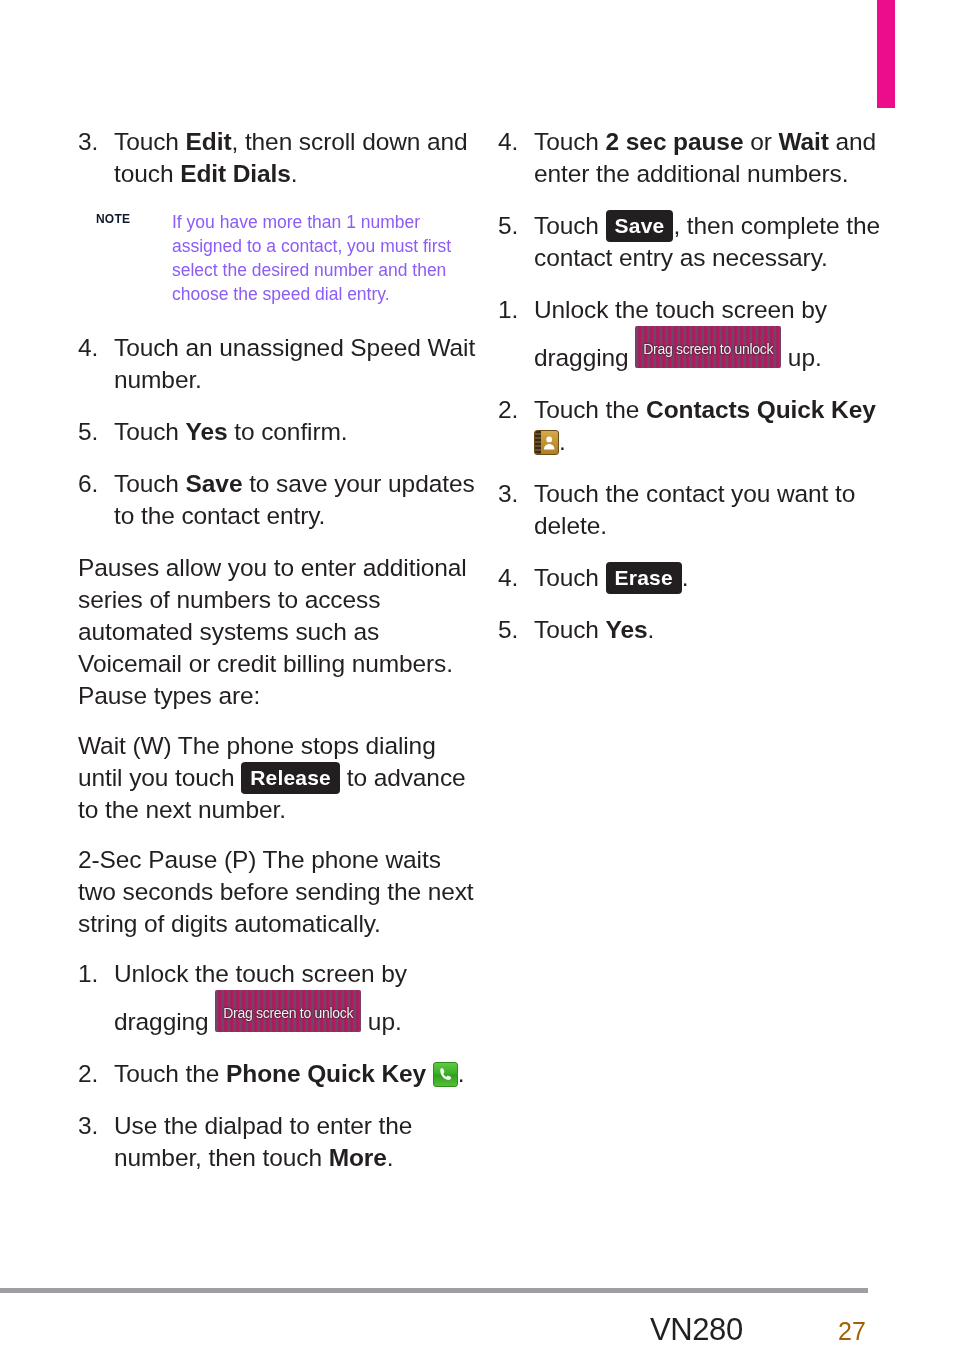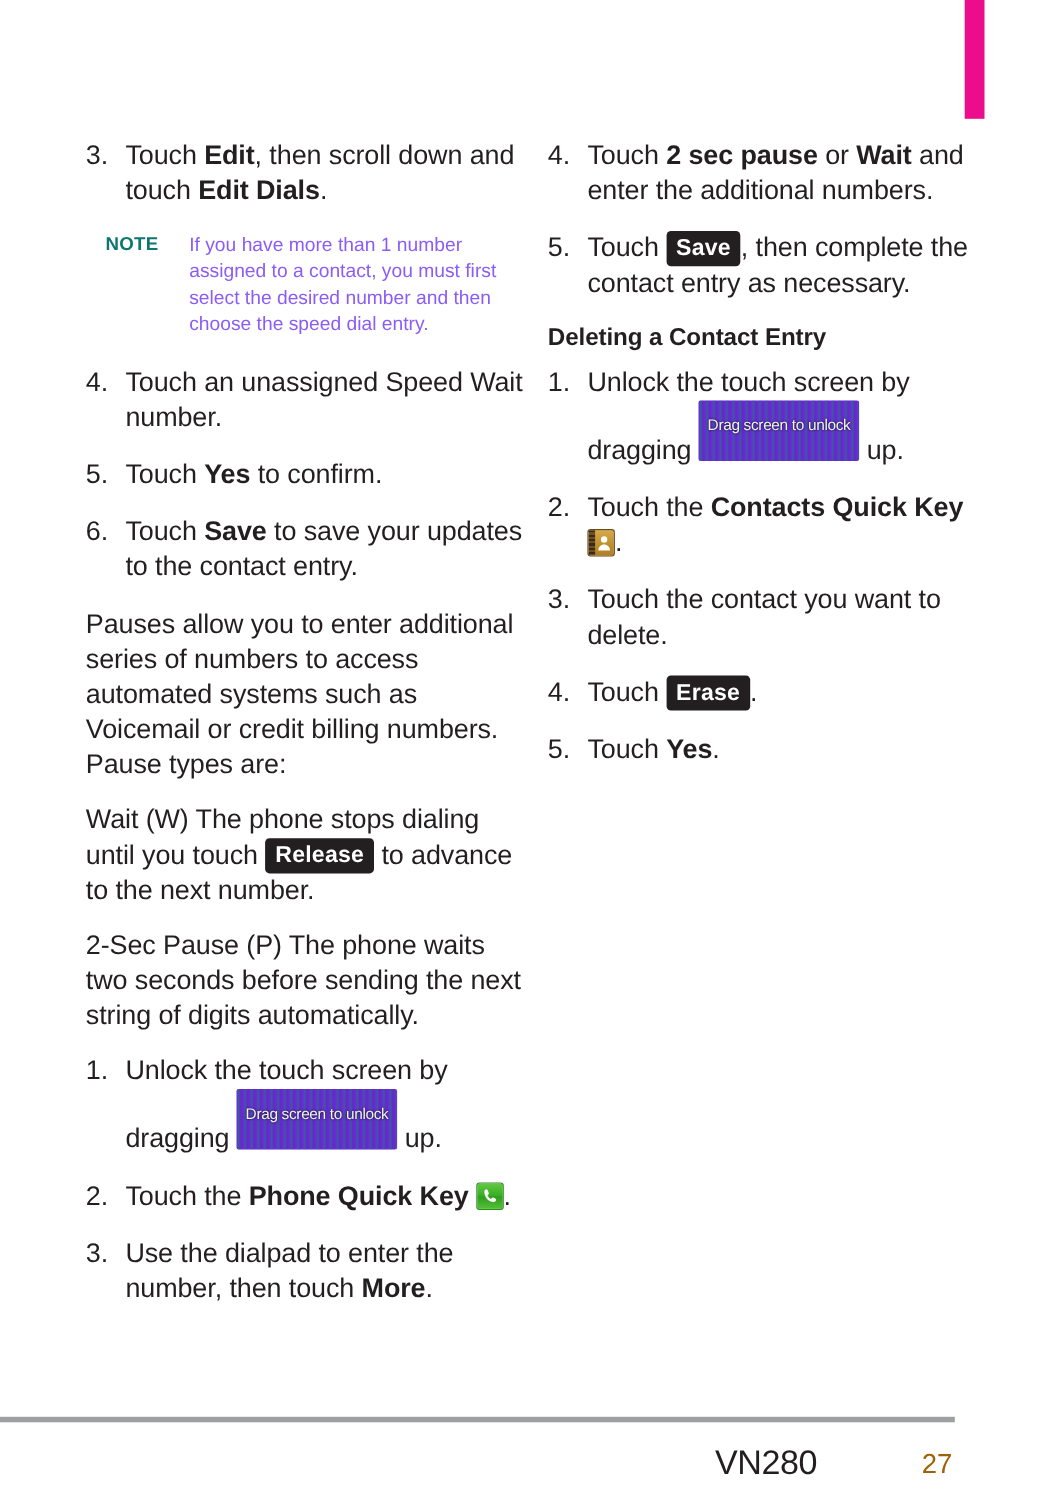--- a/index.html
+++ b/index.html
@@ -65,23 +65,23 @@
   .note {
     position: relative;
     margin: 4px 0 26px 0;
     padding-left: 94px;
     min-height: 20px;
   }
   .note-label {
     position: absolute;
     left: 18px;
     top: 2px;
-    color: #0f766e;
+    color: #0f172a;
     font-weight: bold;
-    font-size: 17px;
+    font-size: 12px;
     letter-spacing: 0.2px;
   }
   .note-text {
     font-size: 17.5px;
     line-height: 24px;
     color: #8b5cf6;
   }
 
   
   .h-pink {
@@ -118,23 +118,23 @@
     padding: 5px 9px 6px 9px;
     border-radius: 4px;
     vertical-align: 1px;
     letter-spacing: 0.2px;
   }
 
   
   .unlock-bar {
     display: inline-block;
     position: relative;
-    background: #6d28d9;
+    background: #be185d;
     border-radius: 2px;
-    padding: 4px 8px 19px 8px;
+    padding: 4px 8px 6px 8px;
     vertical-align: -2px;
     overflow: hidden;
   }
   .unlock-bar .stripes {
     position: absolute;
     top: 0; left: 0; right: 0; bottom: 0;
     background: repeating-linear-gradient(
       to right,
       rgba(18,70,72,0) 0px,
       rgba(30,120,124,0.75) 2px,
@@ -278,21 +278,20 @@
     <ul class="steps">
       <li class="step">
         <span class="num">4.</span><span>Touch </span><b>2 sec pause</b><span> or </span><b>Wait</b><span> and enter the additional numbers.</span>
       </li>
       <li class="step">
         <span class="num">5.</span><span>Touch </span><span class="key">Save</span><span>, then complete the contact entry as necessary.</span>
       </li>
     </ul>
 
 
-    <h3 class="h-sub">Deleting a Contact Entry</h3>
 
     <ul class="steps">
       <li class="step">
         <span class="num">1.</span><span>Unlock the touch screen by dragging </span><span class="unlock-bar"><span class="stripes"></span><span class="ub-text">Drag screen to unlock</span></span><span> up.</span>
       </li>
       <li class="step">
         <span class="num">2.</span><span>Touch the </span><b>Contacts Quick Key</b><br><span class="qk qk-contacts"><span class="spine"></span><svg width="13" height="15" viewBox="0 0 13 15">
               <circle cx="6.2" cy="4.4" r="2.9" fill="#ffffff"></circle>
               <path d="M0.9 14.5c0-3.0 2.4-5.4 5.3-5.4s5.3 2.4 5.3 5.4z" fill="#ffffff"></path>
             </svg></span><span>.</span>

